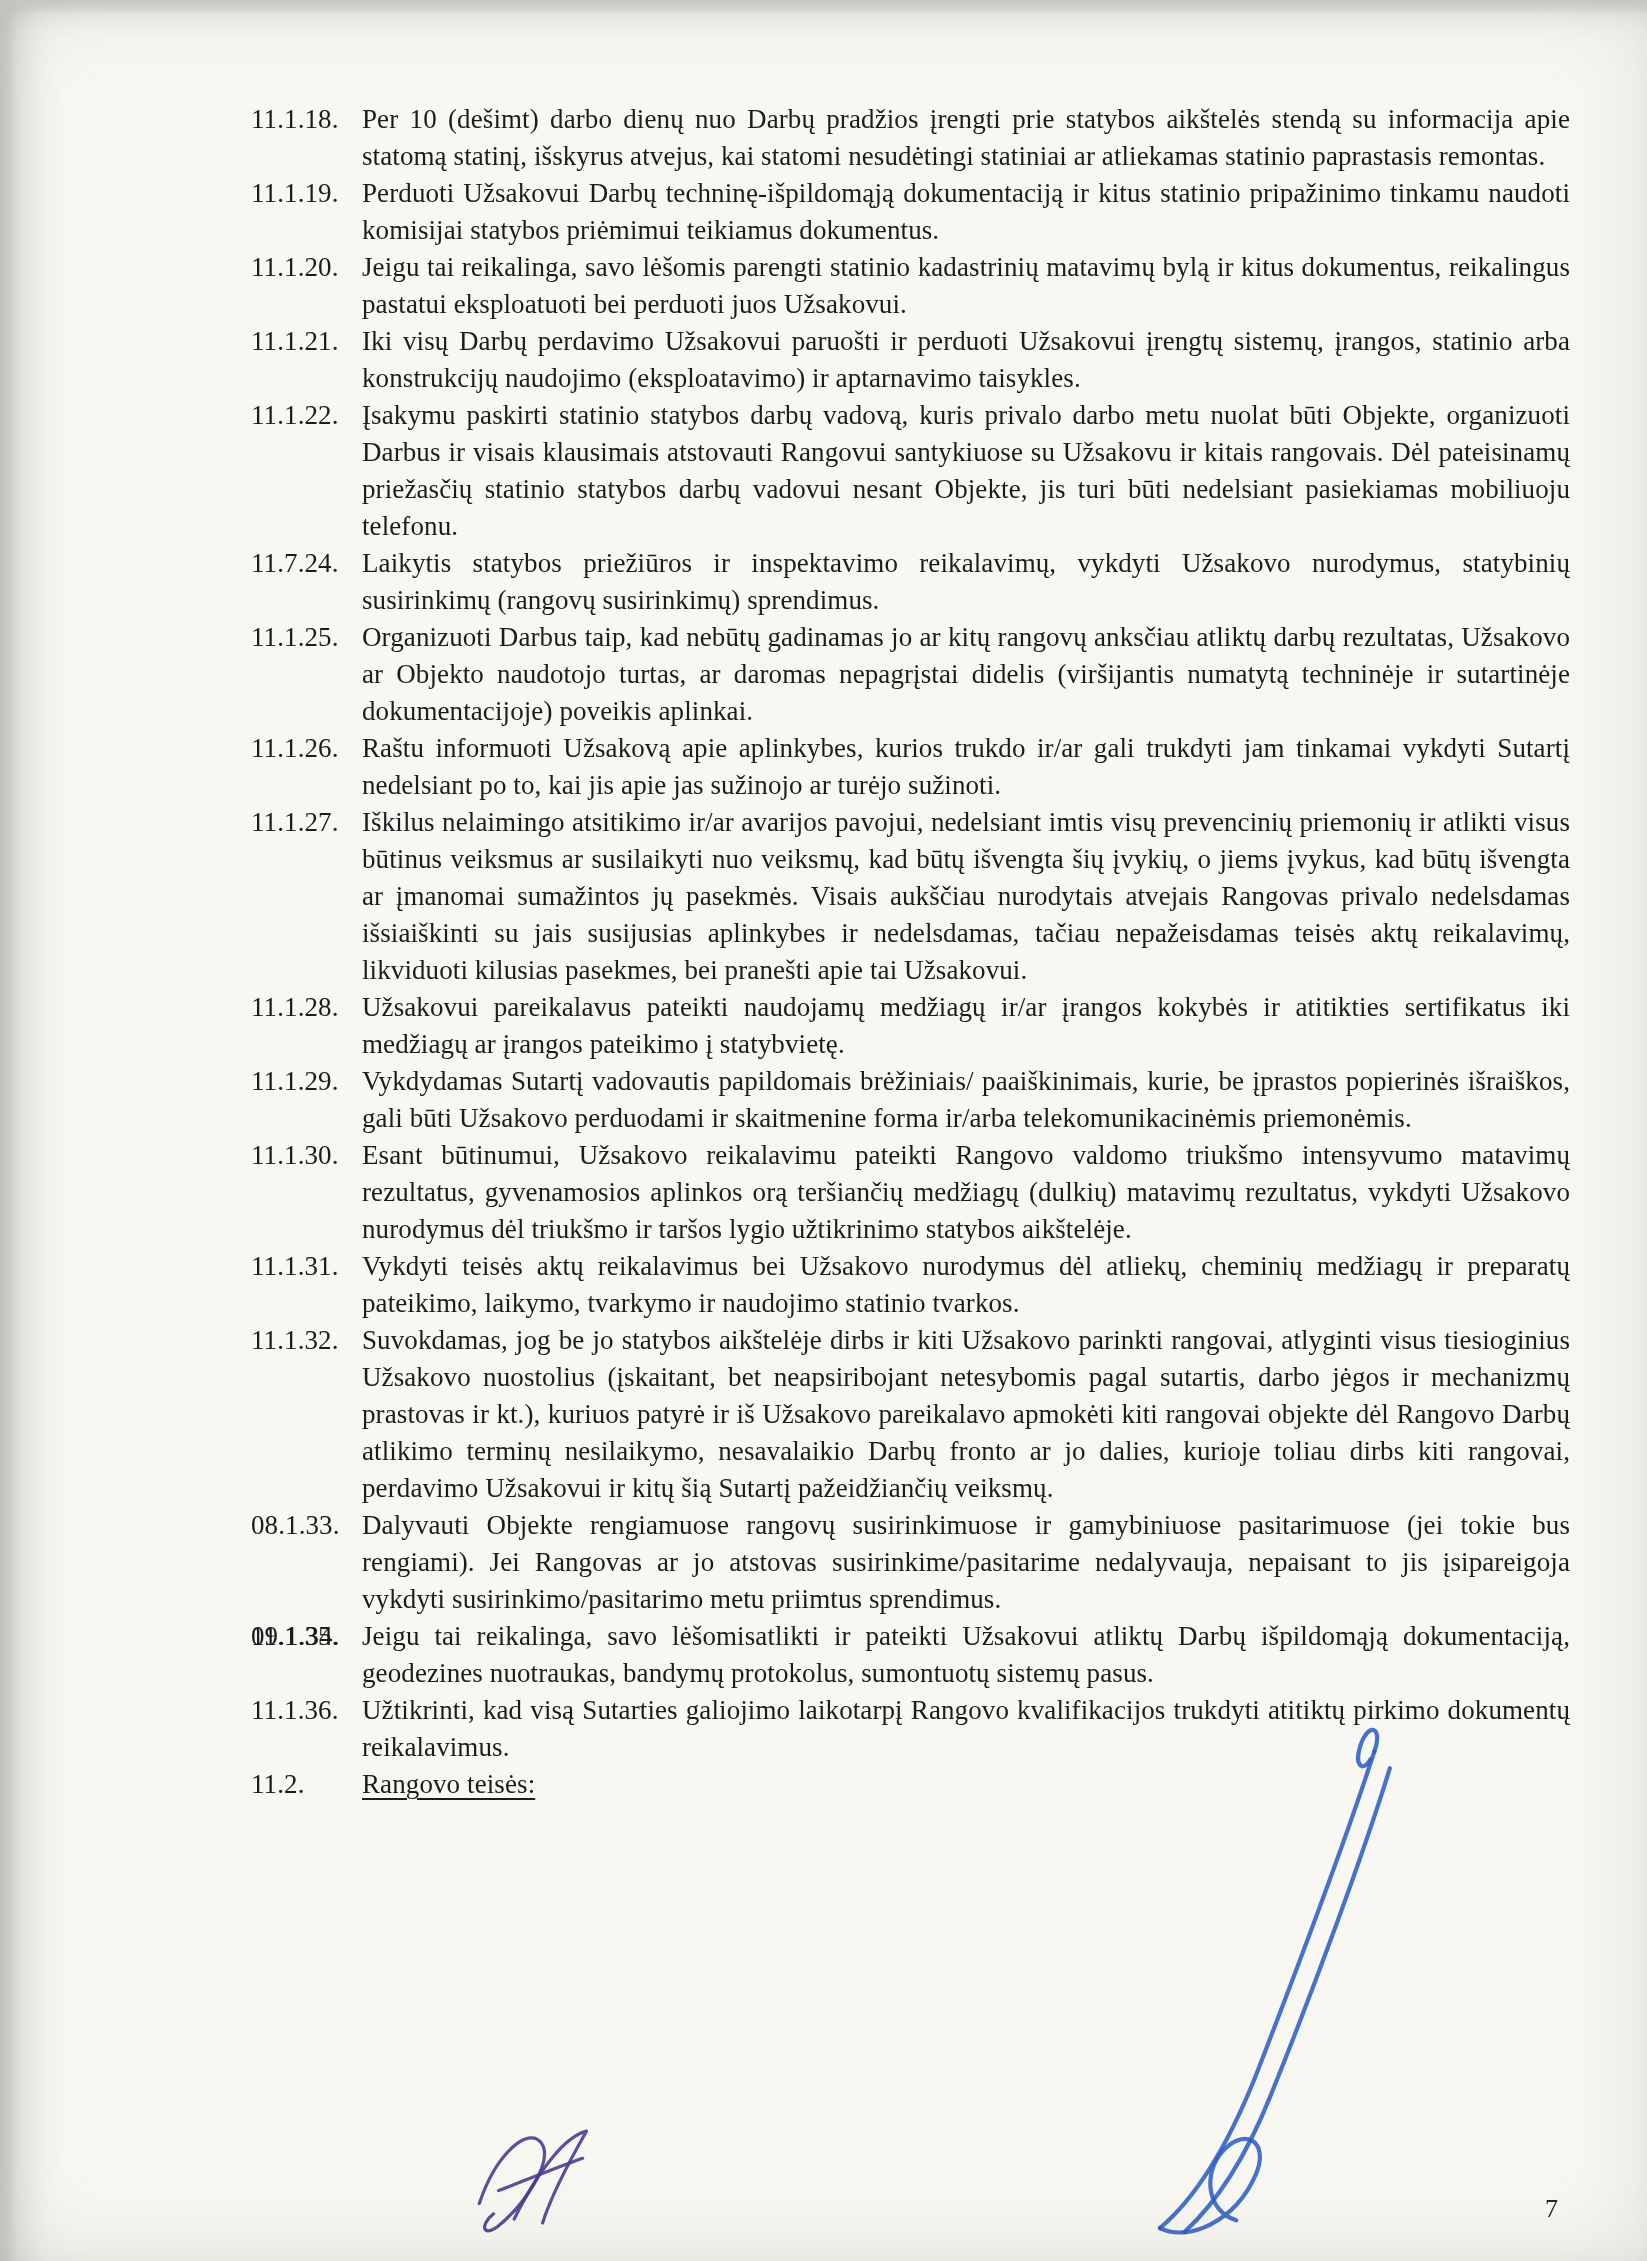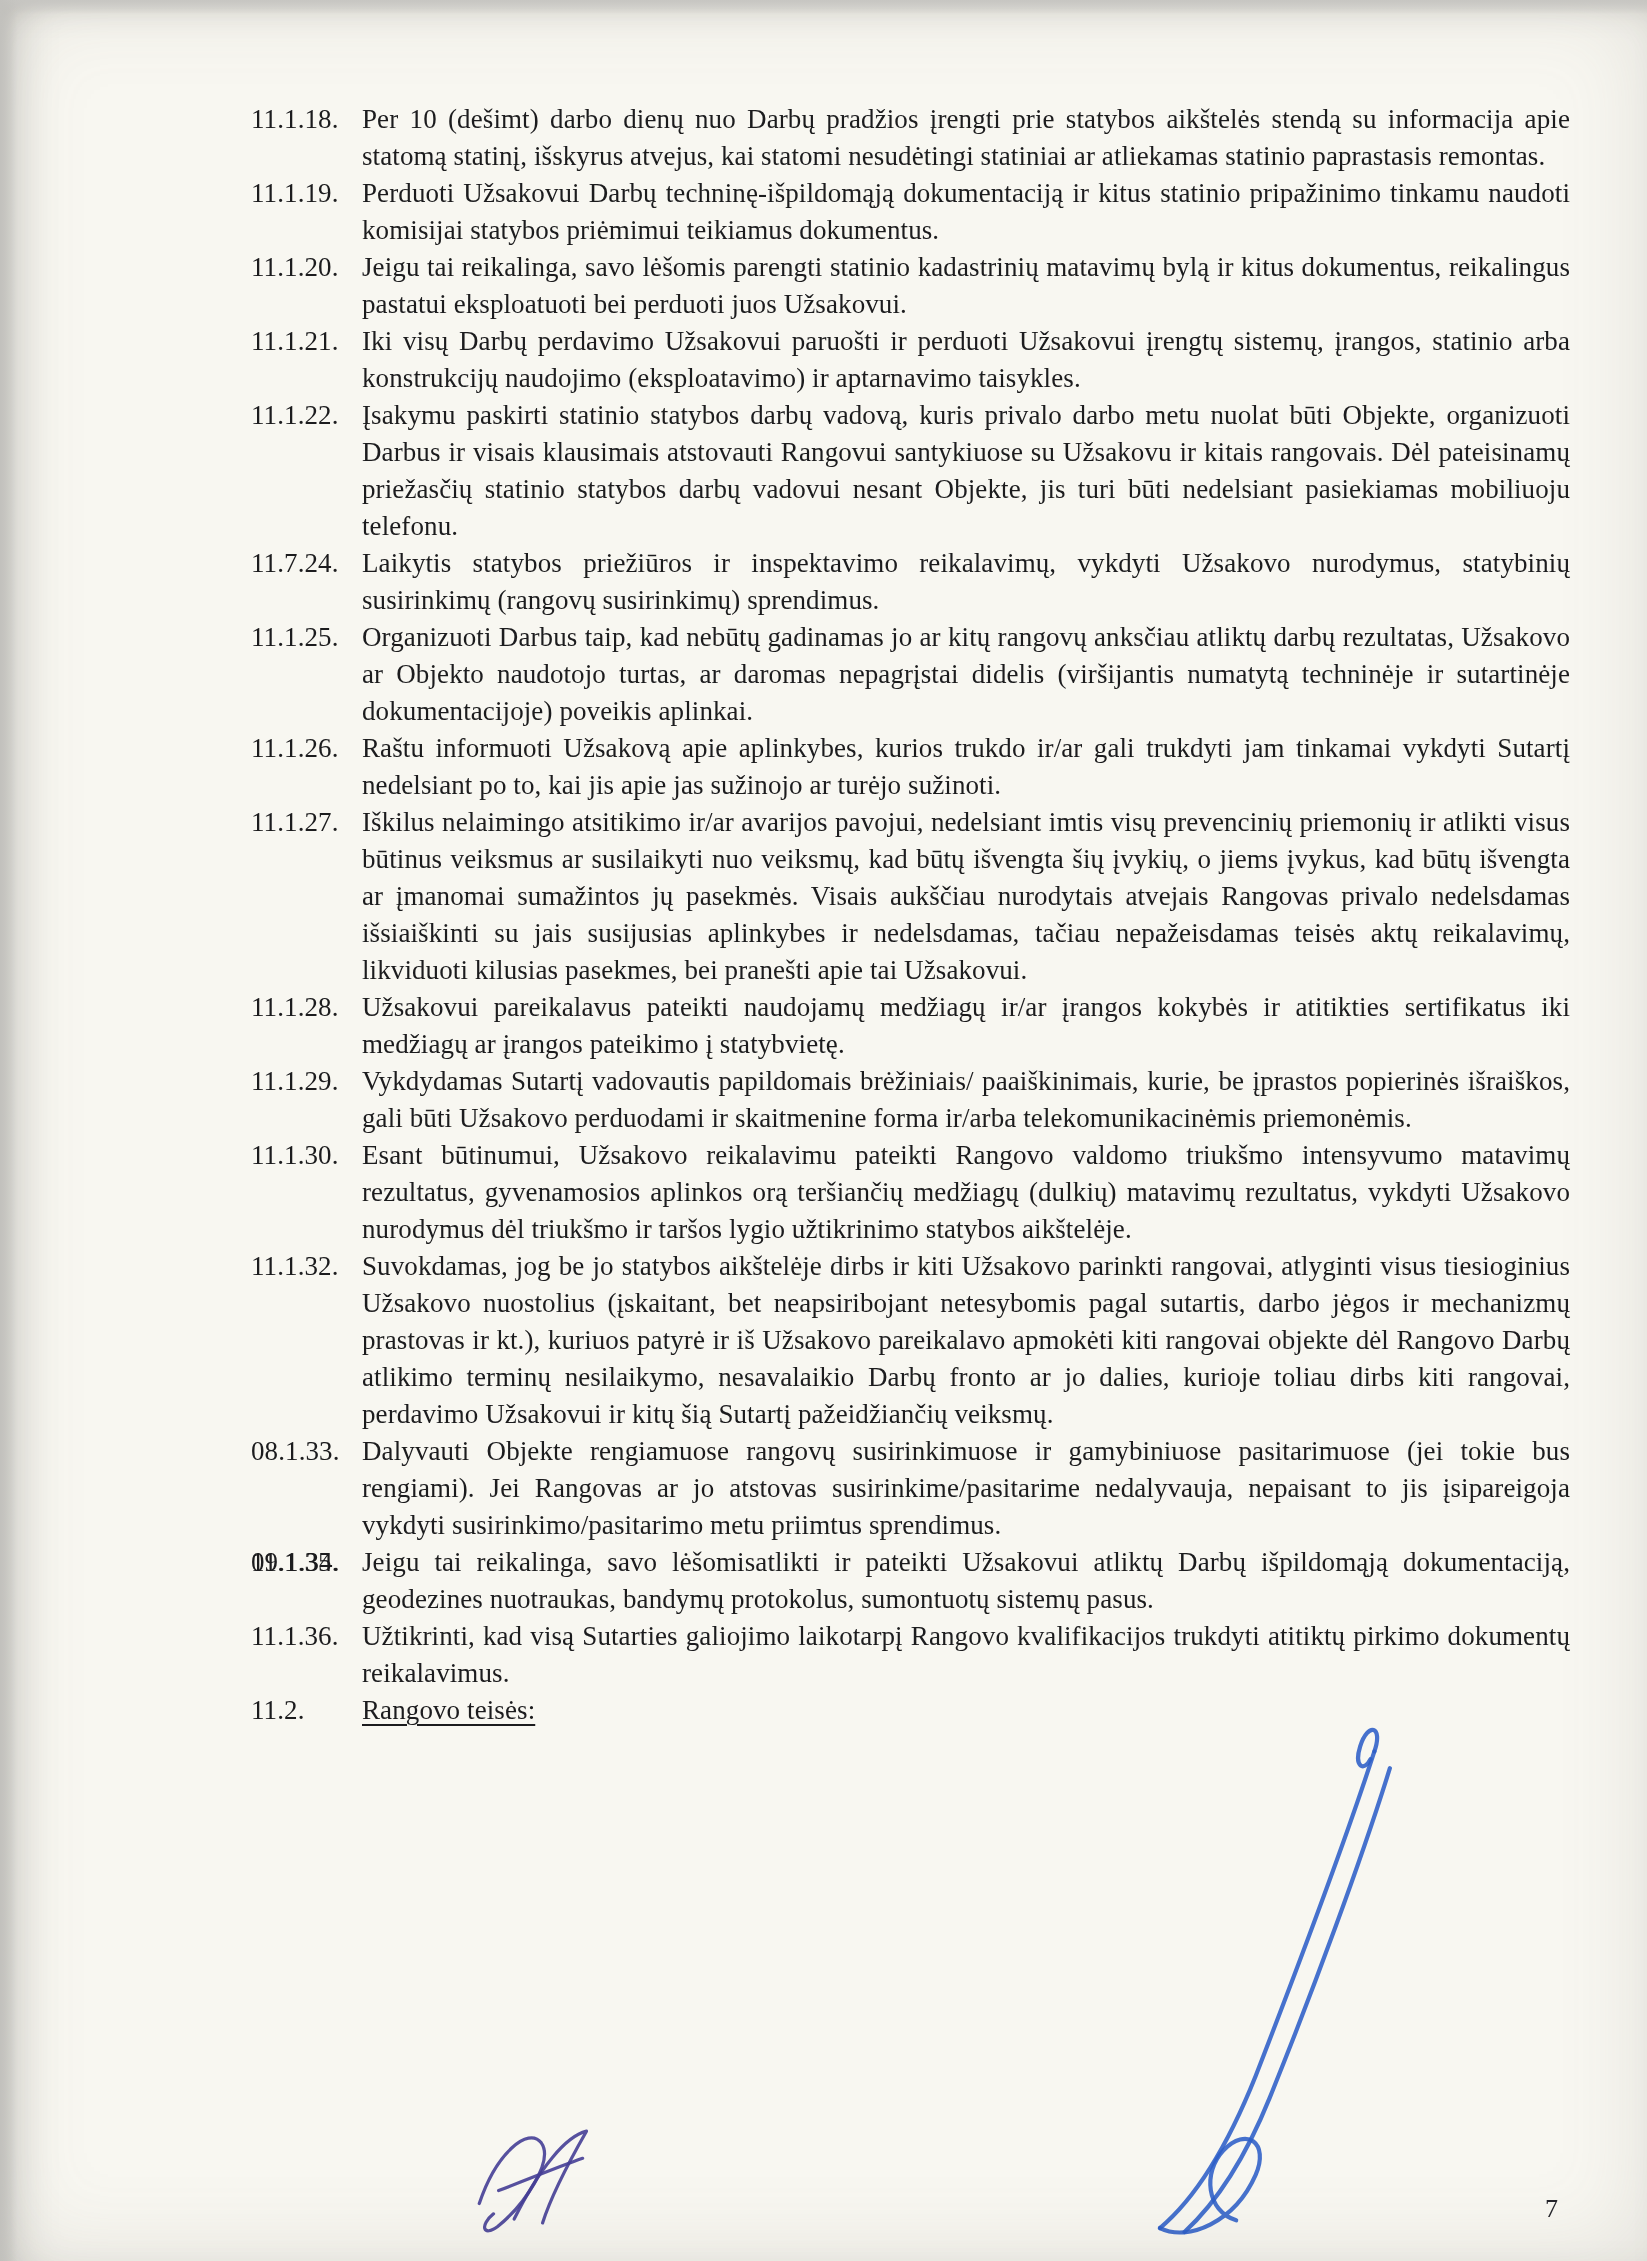--- a/index.html
+++ b/index.html
@@ -145,20 +145,24 @@
   <div class="clause">
     <span class="num">11.1.29.</span>
     <span class="text">Vykdydamas Sutartį vadovautis papildomais brėžiniais/ paaiškinimais, kurie, be įprastos popierinės išraiškos, gali būti Užsakovo perduodami ir skaitmenine forma ir/arba telekomunikacinėmis priemonėmis.</span>
   </div>
 
   <div class="clause">
     <span class="num">11.1.30.</span>
     <span class="text">Esant būtinumui, Užsakovo reikalavimu pateikti Rangovo valdomo triukšmo intensyvumo matavimų rezultatus, gyvenamosios aplinkos orą teršiančių medžiagų (dulkių) matavimų rezultatus, vykdyti Užsakovo nurodymus dėl triukšmo ir taršos lygio užtikrinimo statybos aikštelėje.</span>
   </div>
 
+  <div class="clause">
+    <span class="num">11.1.31.</span>
+    <span class="text">Vykdyti teisės aktų reikalavimus bei Užsakovo nurodymus dėl atliekų, cheminių medžiagų ir preparatų pateikimo, laikymo, tvarkymo ir naudojimo statinio tvarkos.</span>
+  </div>
 
   <div class="clause">
     <span class="num">11.1.32.</span>
     <span class="text">Suvokdamas, jog be jo statybos aikštelėje dirbs ir kiti Užsakovo parinkti rangovai, atlyginti visus tiesioginius Užsakovo nuostolius (įskaitant, bet neapsiribojant netesybomis pagal sutartis, darbo jėgos ir mechanizmų prastovas ir kt.), kuriuos patyrė ir iš Užsakovo pareikalavo apmokėti kiti rangovai objekte dėl Rangovo Darbų atlikimo terminų nesilaikymo, nesavalaikio Darbų fronto ar jo dalies, kurioje toliau dirbs kiti rangovai, perdavimo Užsakovui ir kitų šią Sutartį pažeidžiančių veiksmų.</span>
   </div>
 
   <div class="clause">
     <span class="num">08.1.33.</span>
     <span class="text">Dalyvauti Objekte rengiamuose rangovų susirinkimuose ir gamybiniuose pasitarimuose (jei tokie bus rengiami). Jei Rangovas ar jo atstovas susirinkime/pasitarime nedalyvauja, nepaisant to jis įsipareigoja vykdyti susirinkimo/pasitarimo metu priimtus sprendimus.</span>
   </div>

